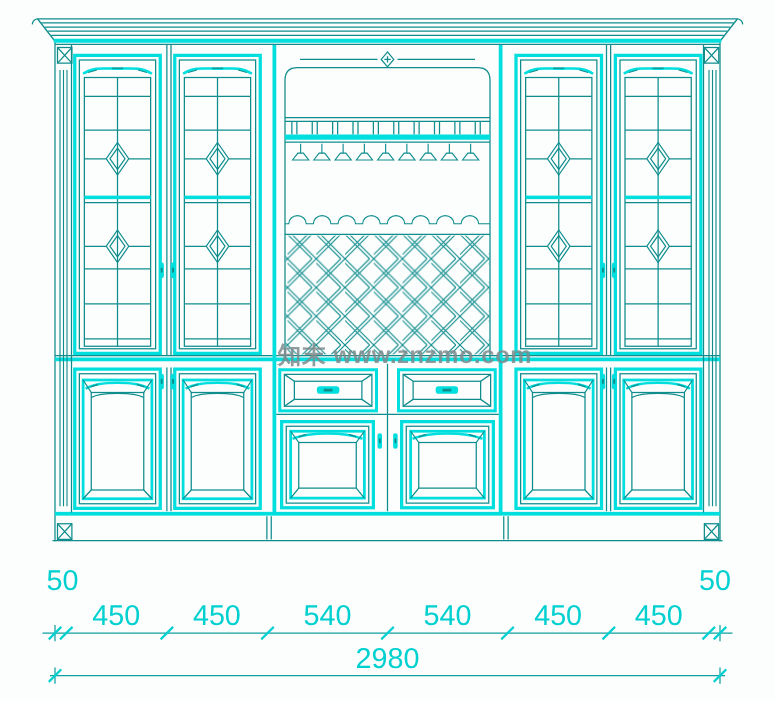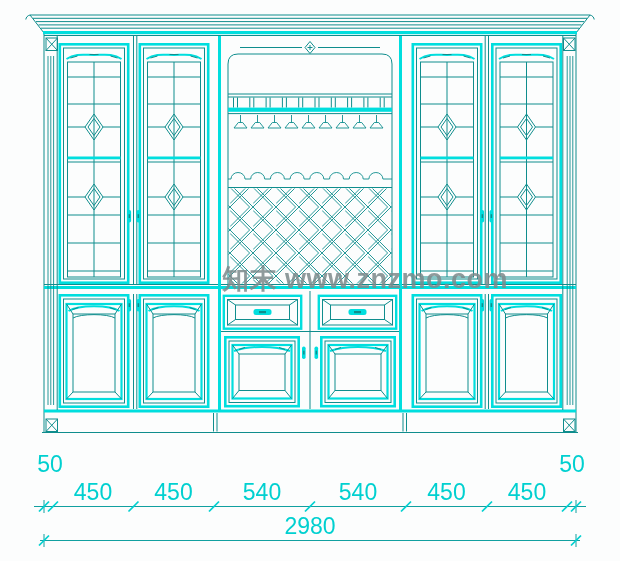--- a/index.html
+++ b/index.html
@@ -18,22 +18,22 @@
   .df {fill:var(--line-dark,#0f8d8d);stroke:none;}
   .t  {stroke:var(--dim-line,#11a0a0);stroke-width:1;fill:none;}
   .tick{stroke:var(--dim-text,#00d0d0);stroke-width:1.7;}
   text.dim{
     fill:var(--dim-text,#00d0d0);
     font-size:23px;
     font-family:"Liberation Sans",sans-serif;
     text-anchor:middle;
   }
   .watermark{
-    position:absolute;left:222px;top:261px;
-    font-size:27px;font-weight:bold;letter-spacing:.5px;
+    position:absolute;left:222px;top:271px;
+    font-size:19px;font-weight:bold;letter-spacing:.5px;
     color:var(--watermark,#7d8a8c);opacity:.85;
     white-space:nowrap;user-select:none;
   }
 </style>
 </head>
 <body>
 
 <div class="stage">
 
 <svg width="620" height="561" viewBox="0 0 620 561">

